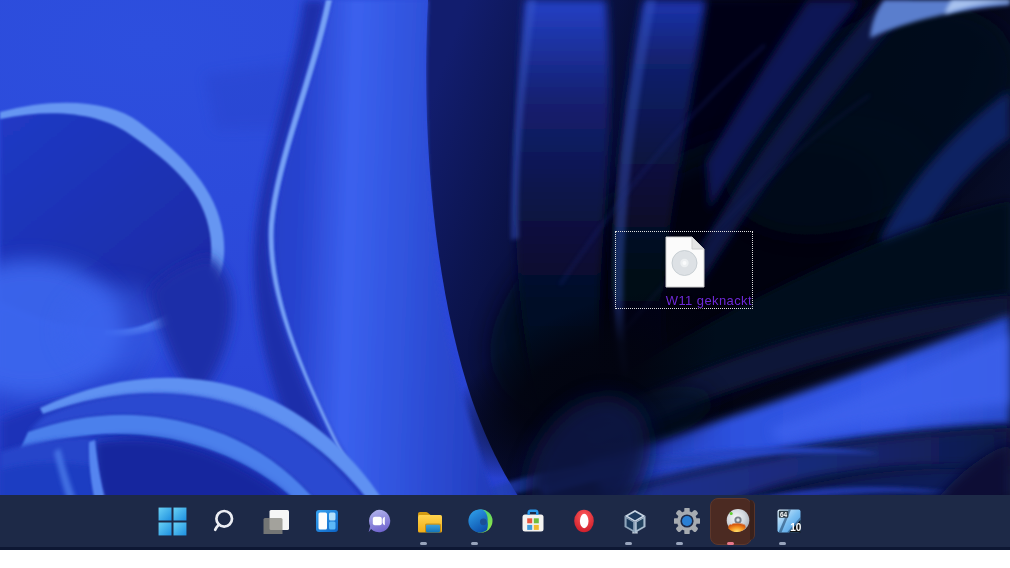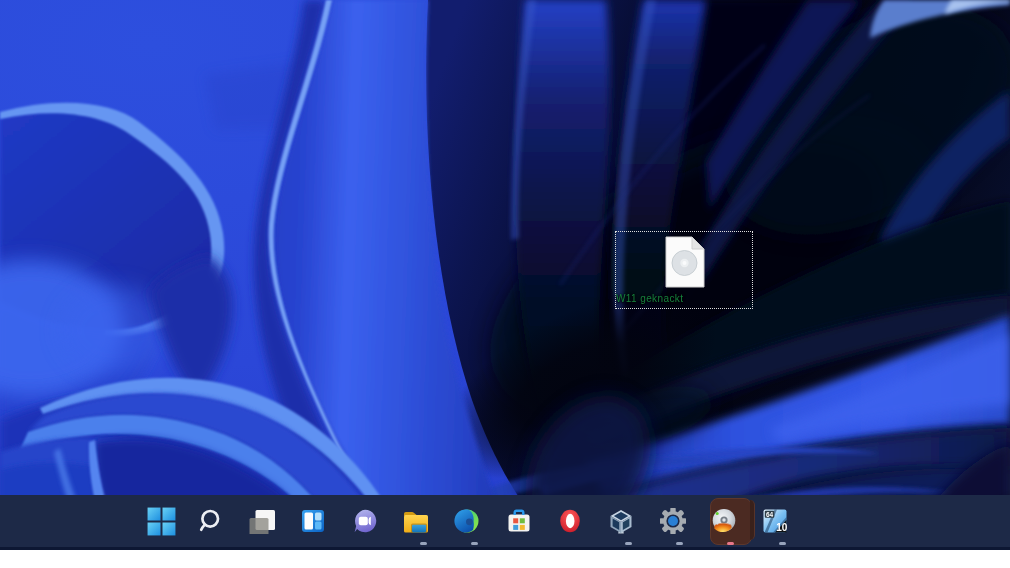--- a/index.html
+++ b/index.html
@@ -1,23 +1,23 @@
 <!DOCTYPE html>
 <html><head>
 <meta charset="utf-8">
 <style>
   html,body{margin:0;padding:0;background:#fff;}
   #stage{position:relative;width:1010px;height:568px;overflow:hidden;font-family:"Liberation Sans",sans-serif;background:#fff;}
   #wall{position:absolute;left:0;top:0;}
   #taskbar{position:absolute;left:0;top:495px;width:1010px;height:55px;background:#1d2947;border-bottom:3px solid #0d1733;box-sizing:border-box;}
-  .ticon{position:absolute;top:506px;width:40px;height:30px;display:flex;align-items:center;justify-content:flex-start;}
+  .ticon{position:absolute;top:506px;width:40px;height:30px;display:flex;align-items:center;justify-content:flex-end;}
   .dash{position:absolute;top:542px;width:7px;height:3px;border-radius:2px;}
   #whitestrip{position:absolute;left:0;top:550px;width:1010px;height:18px;background:#ffffff;}
   #dicon{position:absolute;left:615px;top:231px;width:138px;height:78px;border:1px dotted #dcdcdc;box-sizing:border-box;}
-  #dicon .lbl{position:absolute;left:0;right:0;top:61px;text-align:left;color:#15803d;font-size:10px;letter-spacing:0.4px;text-shadow:0 1px 2px #000,0 0 3px #000;}
+  #dicon .lbl{position:absolute;left:0;right:0;top:61px;text-align:right;color:#6d28d9;font-size:13px;letter-spacing:0.4px;text-shadow:0 1px 2px #000,0 0 3px #000;}
 </style>
 </head>
 <body>
 <div id="stage">
 <svg id="wall" width="1010" height="552" viewBox="0 0 1010 552" preserveAspectRatio="none">
 <defs>
   <filter id="b10" x="-40%" y="-40%" width="180%" height="180%">
           <feGaussianBlur stdDeviation="10"></feGaussianBlur>
         </filter>
   <filter id="b6" x="-40%" y="-40%" width="180%" height="180%">

